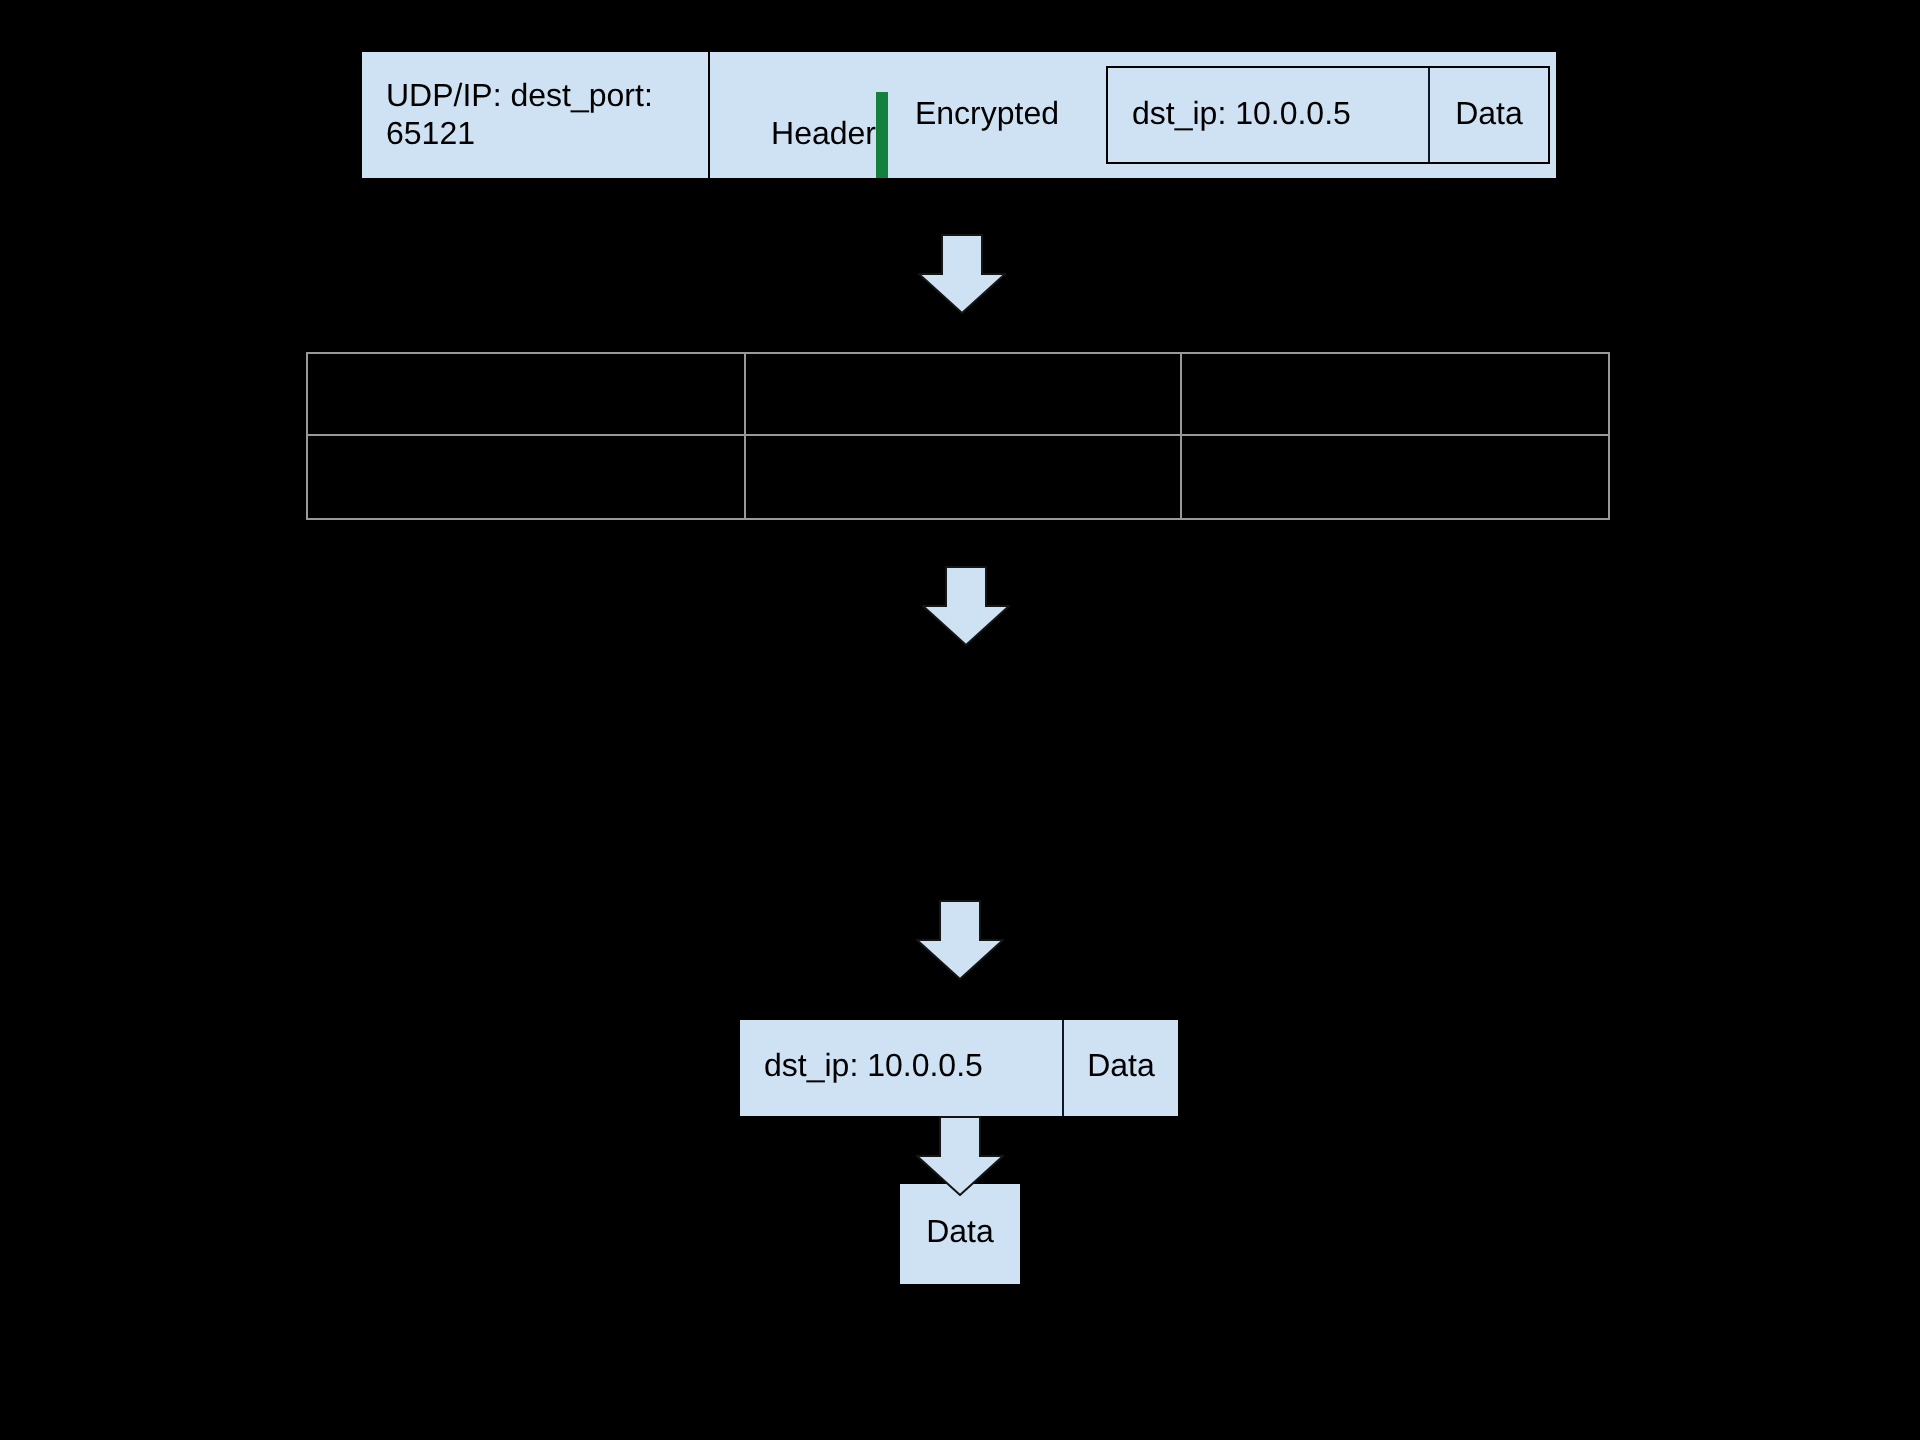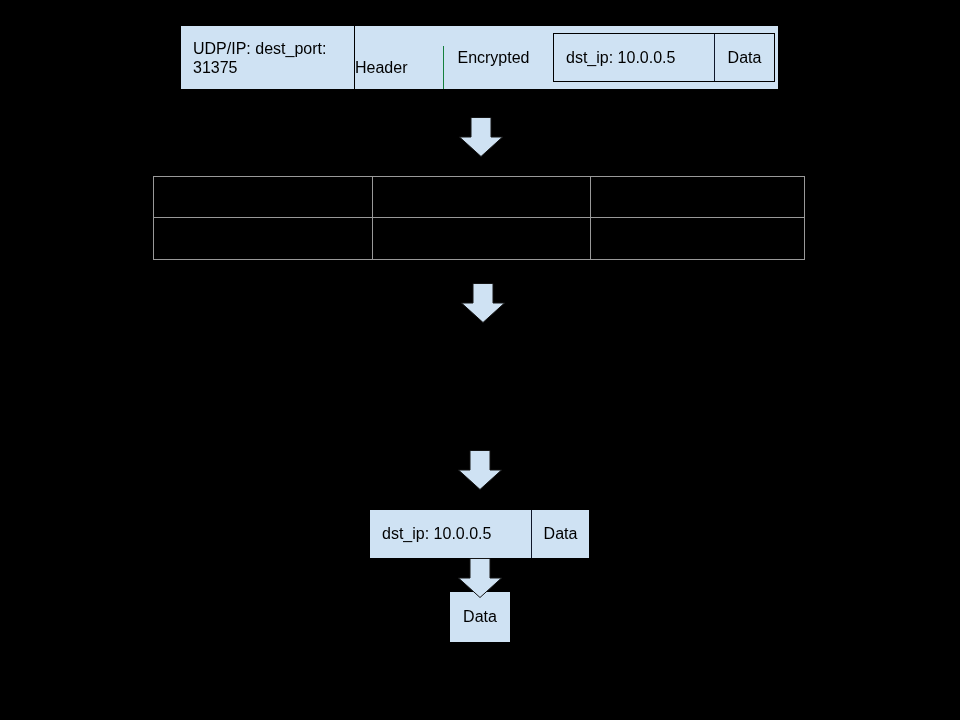--- a/index.html
+++ b/index.html
@@ -13,21 +13,21 @@
   .stage { position: relative; width: 960px; height: 720px; background: #000000; }
 
   
   .pk-top {
     position: absolute; left: 181px; top: 26px;
     width: 597px; height: 63px;
     background: #cfe2f3; display: flex; box-sizing: border-box;
   }
   .seg { display: flex; align-items: center; box-sizing: border-box; }
   .seg-udp { width: 174px; border-right: 1px solid #000; padding-left: 12px; padding-right: 6px; line-height: 19px; }
-  .seg-header { width: 89px; border-right: 1px solid #15803d; justify-content: flex-start; margin-top: 20px; }
+  .seg-header { width: 89px; border-right: 6px solid #15803d; justify-content: flex-end; margin-top: 20px; }
   .seg-enc { flex: 1; gap: 10px; }
   .enc-label { display: inline-block; width: 99px; text-align: center; }
   .inner-pk {
     width: 222px; height: 49px; border: 1px solid #000;
     display: flex; box-sizing: border-box; background: #cfe2f3;
   }
   .cell-ip { width: 161px; border-right: 1px solid #0f172a; display: flex; align-items: center; padding-left: 12px; box-sizing: border-box; }
   .cell-data { flex: 1; display: flex; align-items: center; justify-content: center; }
 
   
@@ -64,21 +64,21 @@
     display: flex; align-items: center; justify-content: center;
   }
 </style>
 </head>
 <body>
 
 <div class="stage">
 
   <div class="pk-top">
     <div class="seg seg-udp">
-      <span>UDP/IP: dest_port: 31375</span>
+      <span>UDP/IP: dest_port: 65121</span>
     </div>
     <div class="seg seg-header">
       <span>Header</span>
     </div>
     <div class="seg seg-enc">
       <span class="enc-label">Encrypted</span>
       <div class="inner-pk">
         <div class="cell-ip">dst_ip: 10.0.0.5</div>
         <div class="cell-data">Data</div>
       </div>

